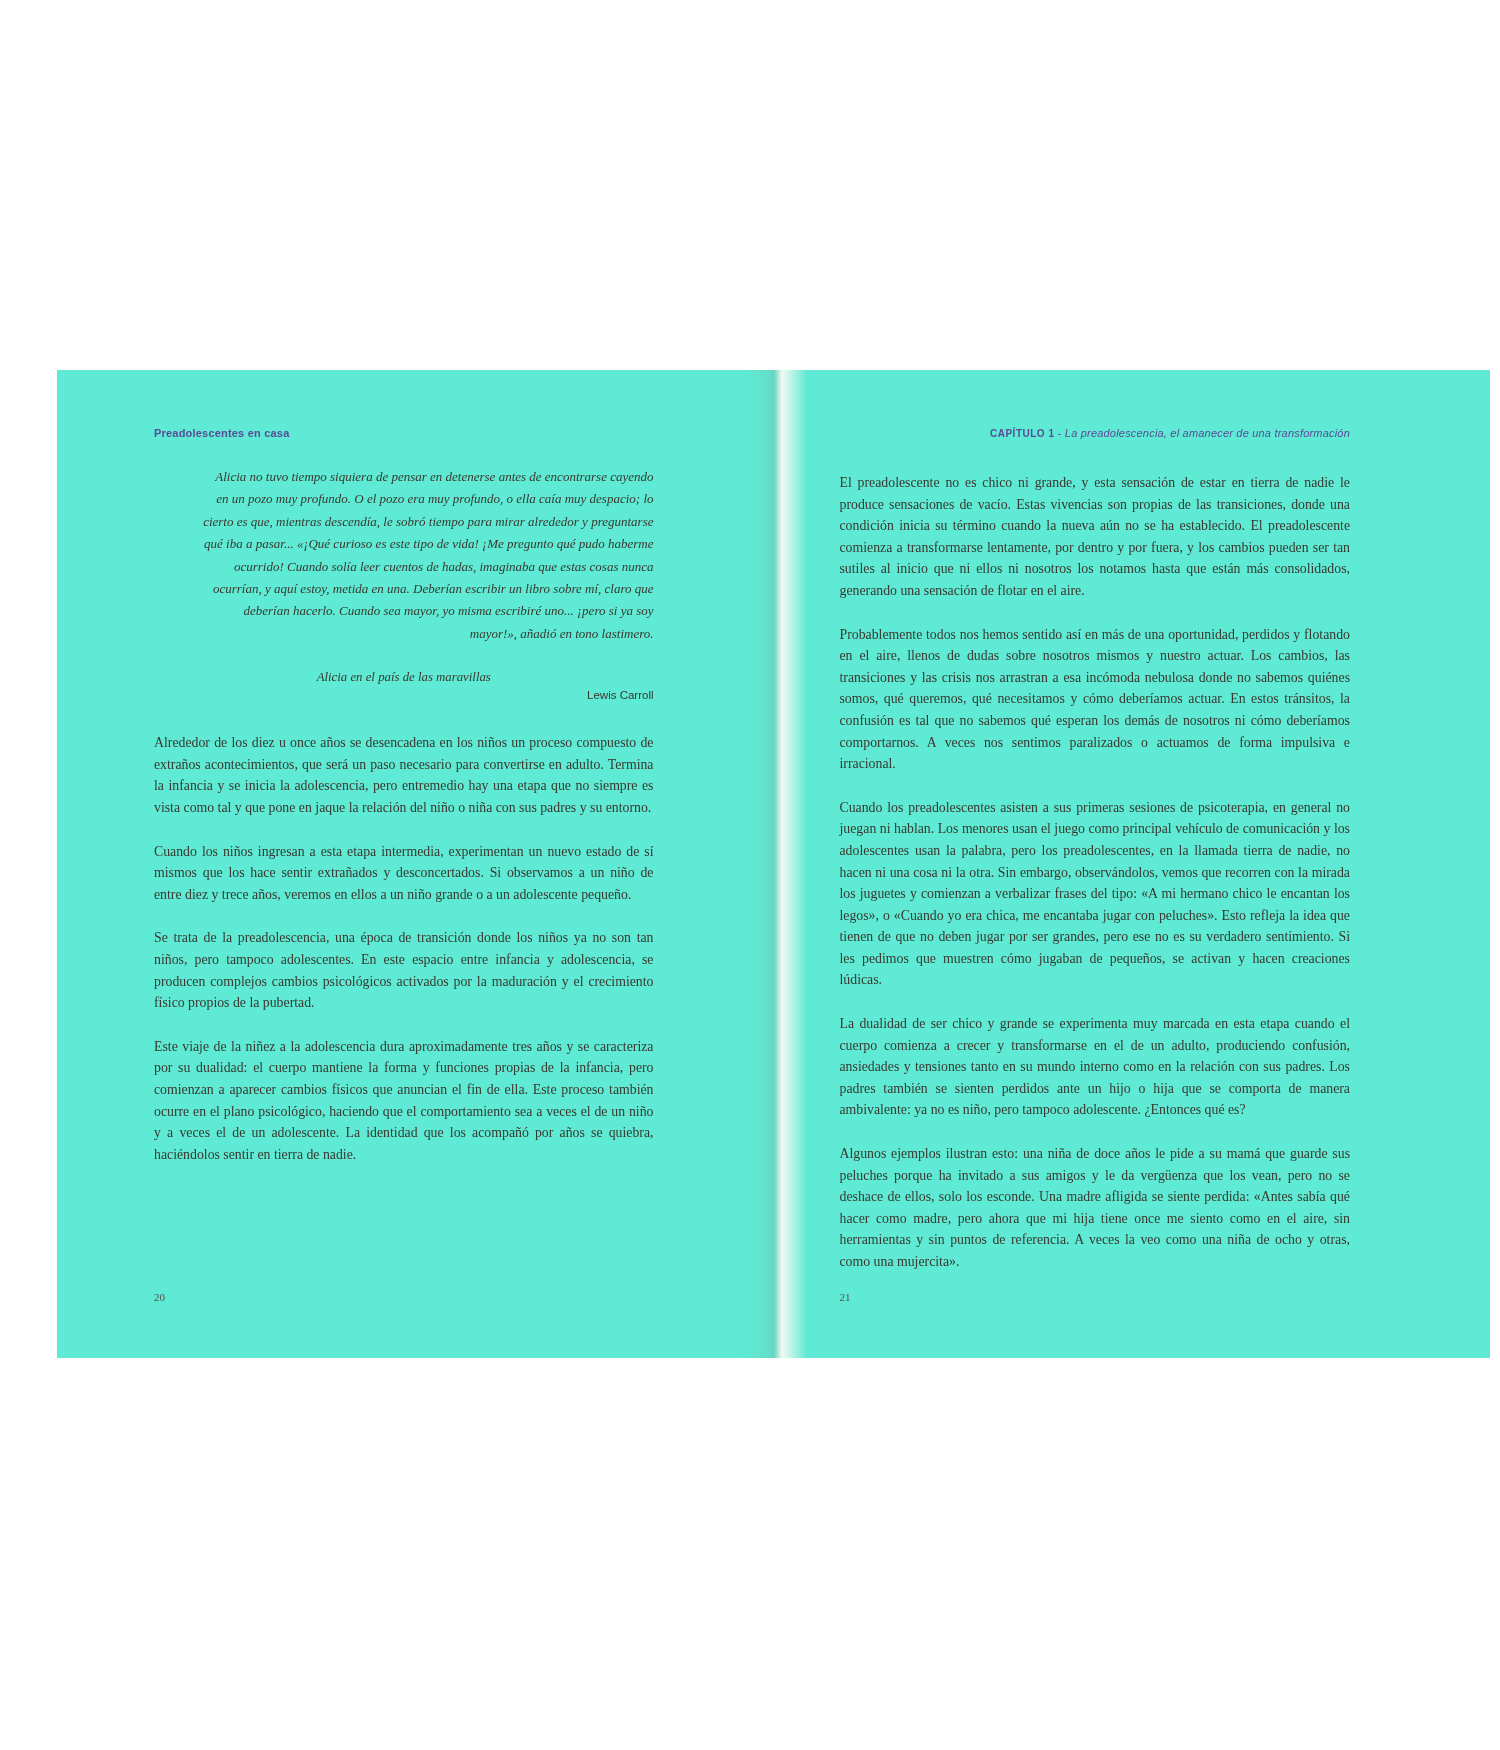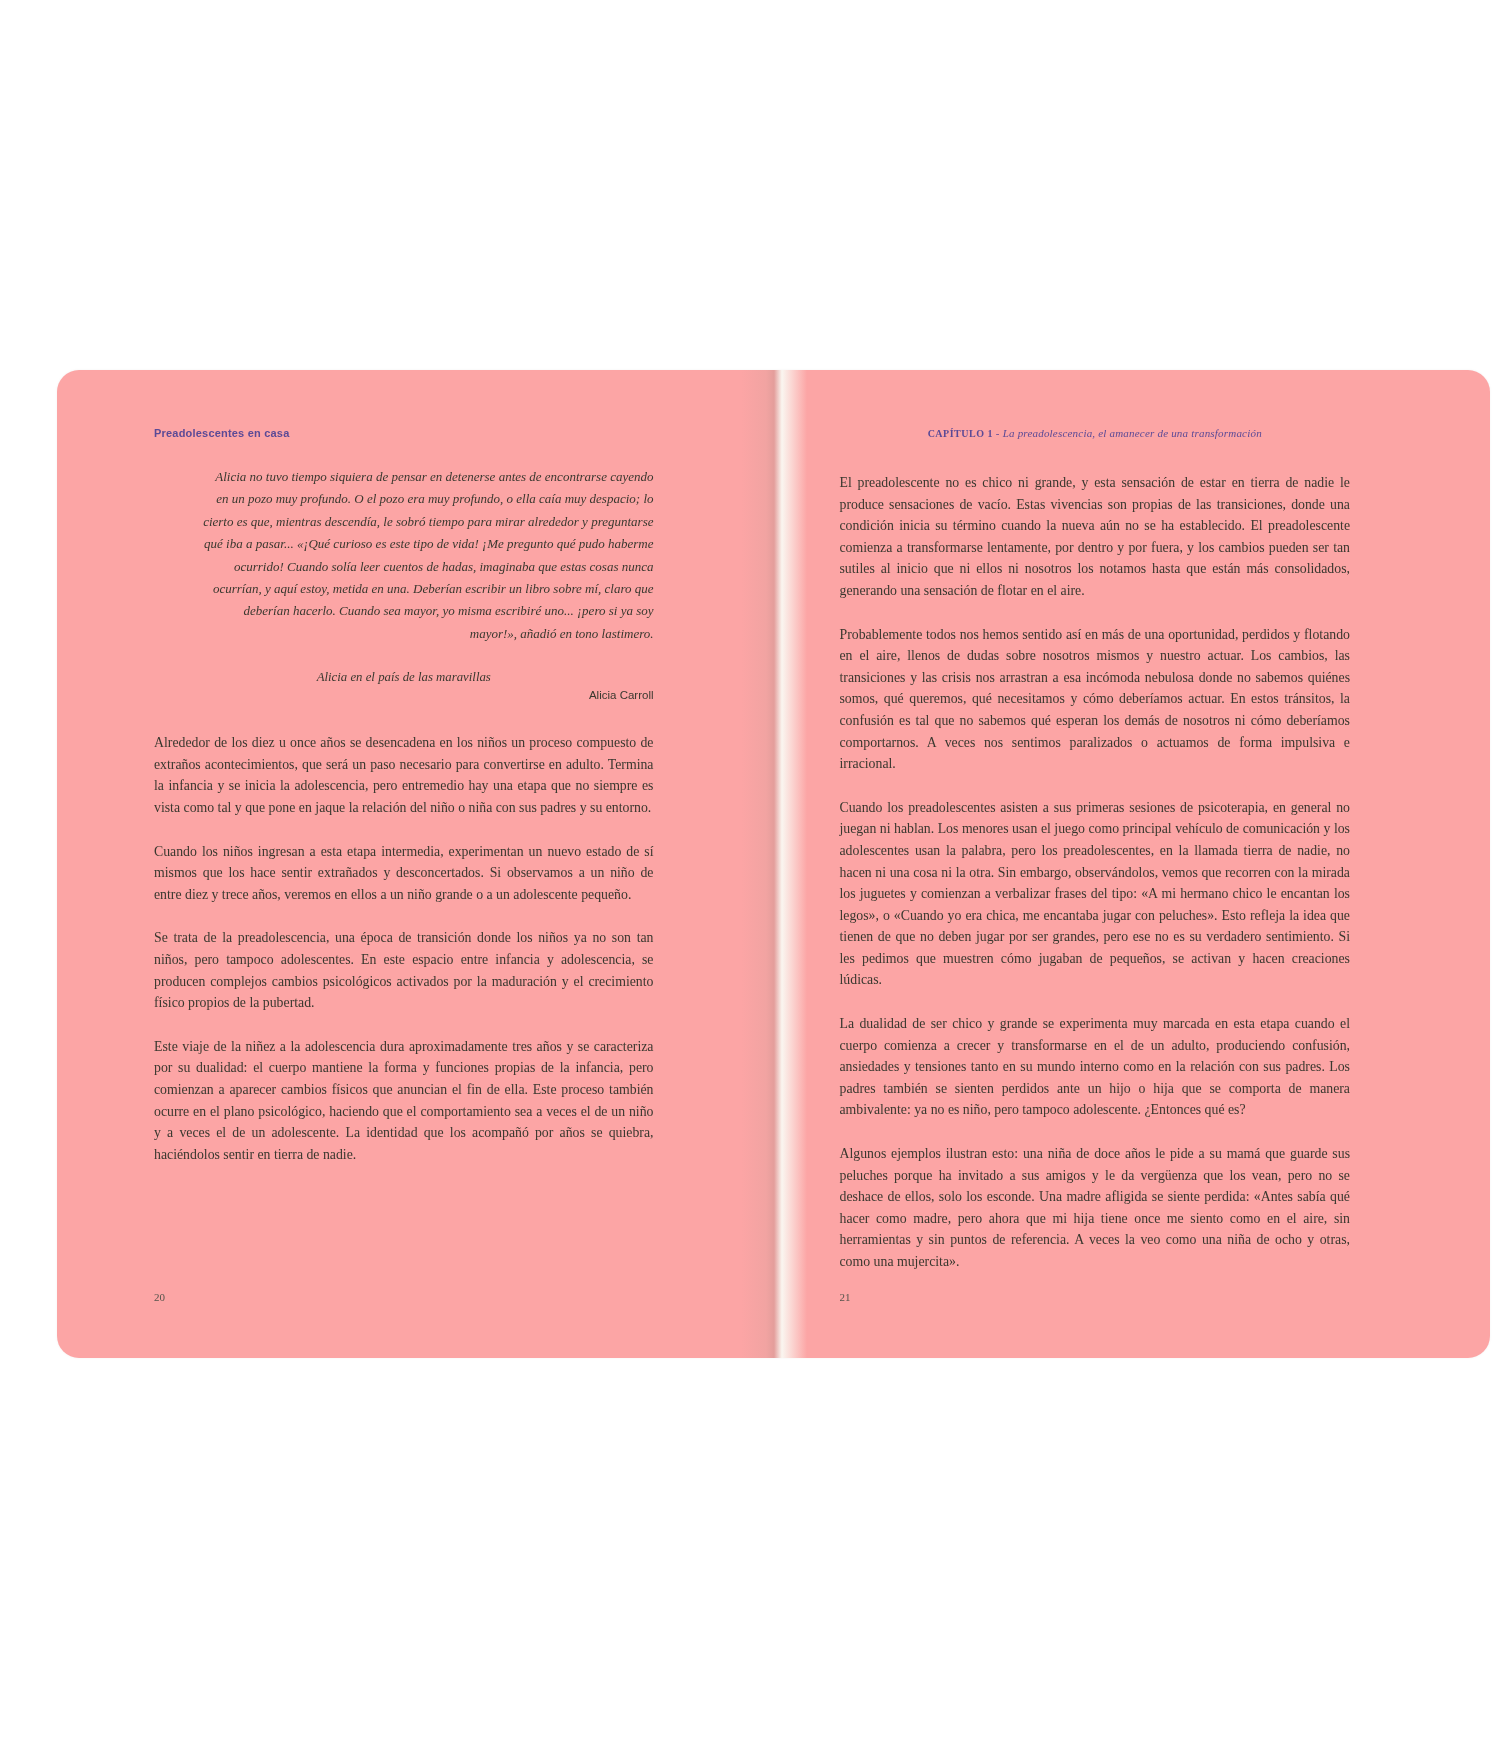--- a/index.html
+++ b/index.html
@@ -10,22 +10,22 @@
     height: 1750px;
     position: relative;
     font-family: "Liberation Serif", serif;
   }
   .spread {
     position: absolute;
     left: 57px;
     top: 370px;
     width: 1433px;
     height: 988px;
-    background: #fca5a5;
-    border-radius: 22px;
+    background: #5eead4;
+    border-radius: 0;
     display: flex;
     box-shadow: 0 0 3px rgba(0,0,0,0.05);
   }
   .fold {
     position: absolute;
     left: 50%;
     top: 0;
     width: 66px;
     height: 100%;
     transform: translateX(-50%);
@@ -47,23 +47,22 @@
   .page-right { padding: 57px 140px 0 66px; }
 
   .running-header {
     font-family: "Liberation Sans", sans-serif;
     font-size: 11px;
     font-weight: bold;
     color: #5b4a96;
     letter-spacing: 0.2px;
   }
   .page-right .running-header {
-    text-align: center;
+    text-align: right;
     font-weight: normal;
-    font-family: Liberation Serif, serif;
   }
   .chapter-label {
     font-weight: bold;
     font-size: 10px;
     letter-spacing: 0.5px;
   }
   .chapter-sep { font-size: 11px; white-space: pre; }
   .chapter-title {
     font-style: italic;
     font-size: 11px;
@@ -127,21 +126,21 @@
 <div class="spread">
 
   <div class="page page-left">
     <div class="running-header">Preadolescentes en casa</div>
 
 
     <p class="quote-text">Alicia no tuvo tiempo siquiera de pensar en detenerse antes de encontrarse cayendo en un pozo muy profundo. O el pozo era muy profundo, o ella caía muy despacio; lo cierto es que, mientras descendía, le sobró tiempo para mirar alrededor y preguntarse qué iba a pasar... «¡Qué curioso es este tipo de vida! ¡Me pregunto qué pudo haberme ocurrido! Cuando solía leer cuentos de hadas, imaginaba que estas cosas nunca ocurrían, y aquí estoy, metida en una. Deberían escribir un libro sobre mí, claro que deberían hacerlo. Cuando sea mayor, yo misma escribiré uno... ¡pero si ya soy mayor!», añadió en tono lastimero.</p>
 
     <p class="quote-attr-title">Alicia en el país de las maravillas</p>
 
-    <p class="quote-attr-author">Alicia Carroll</p>
+    <p class="quote-attr-author">Lewis Carroll</p>
 
     <p class="body-para first">Alrededor de los diez u once años se desencadena en los niños un proceso compuesto de extraños acontecimientos, que será un paso necesario para convertirse en adulto. Termina la infancia y se inicia la adolescencia, pero entremedio hay una etapa que no siempre es vista como tal y que pone en jaque la relación del niño o niña con sus padres y su entorno.</p>
     <p class="body-para">Cuando los niños ingresan a esta etapa intermedia, experimentan un nuevo estado de sí mismos que los hace sentir extrañados y desconcertados. Si observamos a un niño de entre diez y trece años, veremos en ellos a un niño grande o a un adolescente pequeño.</p>
     <p class="body-para">Se trata de la preadolescencia, una época de transición donde los niños ya no son tan niños, pero tampoco adolescentes. En este espacio entre infancia y adolescencia, se producen complejos cambios psicológicos activados por la maduración y el crecimiento físico propios de la pubertad.</p>
     <p class="body-para">Este viaje de la niñez a la adolescencia dura aproximadamente tres años y se caracteriza por su dualidad: el cuerpo mantiene la forma y funciones propias de la infancia, pero comienzan a aparecer cambios físicos que anuncian el fin de ella. Este proceso también ocurre en el plano psicológico, haciendo que el comportamiento sea a veces el de un niño y a veces el de un adolescente. La identidad que los acompañó por años se quiebra, haciéndolos sentir en tierra de nadie.</p>
 
     <div class="page-number">20</div>
   </div>
 
   <div class="fold"></div>

